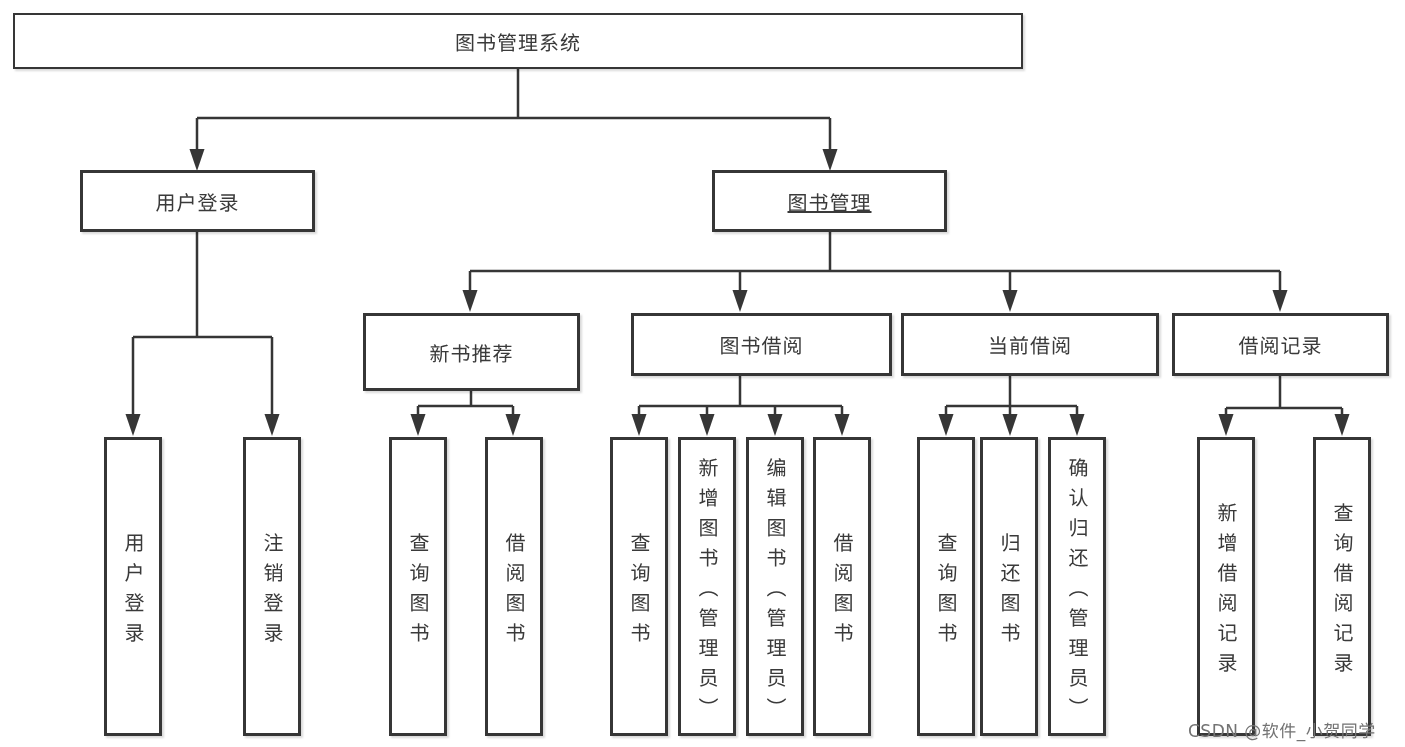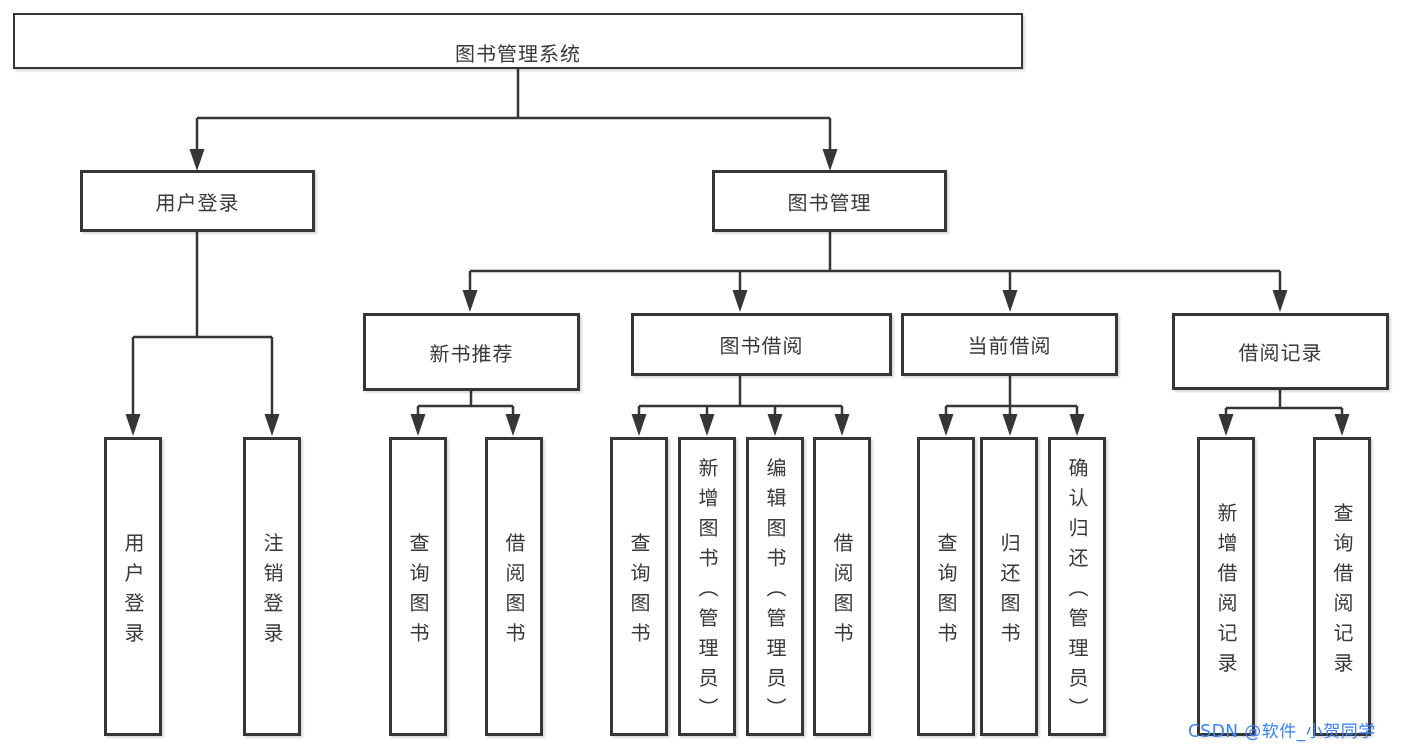--- a/index.html
+++ b/index.html
@@ -20,21 +20,21 @@
   .node.root { border-width:2px; }
   .hlabel { font-size:20px; letter-spacing:1px; white-space:nowrap; }
   .vbox { width:58px; height:299px; top:437px; }
   .vlabel {
     writing-mode:vertical-rl; text-orientation:mixed;
     font-size:20px; line-height:1.1; letter-spacing:10px;
     margin-bottom:-10px; white-space:nowrap;
   }
   .watermark {
     position:absolute; left:1188px; top:717px; z-index:5;
-    color:#3b82f6; font-size:17px; letter-spacing:0.5px; white-space:nowrap;
+    color:#737373; font-size:17px; letter-spacing:0.5px; white-space:nowrap;
   }
 </style>
 </head>
 <body>
 
 <div class="canvas">
 
   <svg class="connectors" width="1405" height="747" viewBox="0 0 1405 747" xmlns="http://www.w3.org/2000/svg">
     <g stroke="#363636" stroke-width="2.5" fill="none">
 
@@ -71,41 +71,41 @@
       <polygon points="767.5,414 782.5,414 775,436"></polygon>
       <polygon points="834.5,414 849.5,414 842,436"></polygon>
       <polygon points="938.5,414 953.5,414 946,436"></polygon>
       <polygon points="1002.5,414 1017.5,414 1010,436"></polygon>
       <polygon points="1069.5,414 1084.5,414 1077,436"></polygon>
       <polygon points="1218.5,414 1233.5,414 1226,436"></polygon>
       <polygon points="1334.5,414 1349.5,414 1342,436"></polygon>
     </g>
   </svg>
 
-  <div class="node root" style="left:13px; top:13px; width:1010px; height:56px;align-items:flex-end;">
+  <div class="node root" style="left:13px; top:13px; width:1010px; height:56px;">
     <span class="hlabel">图书管理系统</span>
   </div>
 
   <div class="node" style="left:80px; top:170px; width:235px; height:62px;">
     <span class="hlabel">用户登录</span>
   </div>
-  <div class="node" style="left:712px; top:170px; width:235px; height:62px;">
+  <div class="node" style="left:712px; top:170px; width:235px; height:62px;text-decoration:underline;">
     <span class="hlabel">图书管理</span>
   </div>
 
   <div class="node" style="left:363px; top:313px; width:217px; height:78px;">
     <span class="hlabel">新书推荐</span>
   </div>
   <div class="node" style="left:631px; top:313px; width:261px; height:63px;">
     <span class="hlabel">图书借阅</span>
   </div>
-  <div class="node" style="left:901px; top:313px; width:217px; height:63px;">
+  <div class="node" style="left:901px; top:313px; width:258px; height:63px;">
     <span class="hlabel">当前借阅</span>
   </div>
-  <div class="node" style="left:1172px; top:313px; width:217px; height:77px;">
+  <div class="node" style="left:1172px; top:313px; width:217px; height:63px;">
     <span class="hlabel">借阅记录</span>
   </div>
 
   <div class="node vbox" style="left:104px;">
     <span class="vlabel">用户登录</span>
   </div>
   <div class="node vbox" style="left:243px;">
     <span class="vlabel">注销登录</span>
   </div>
 

